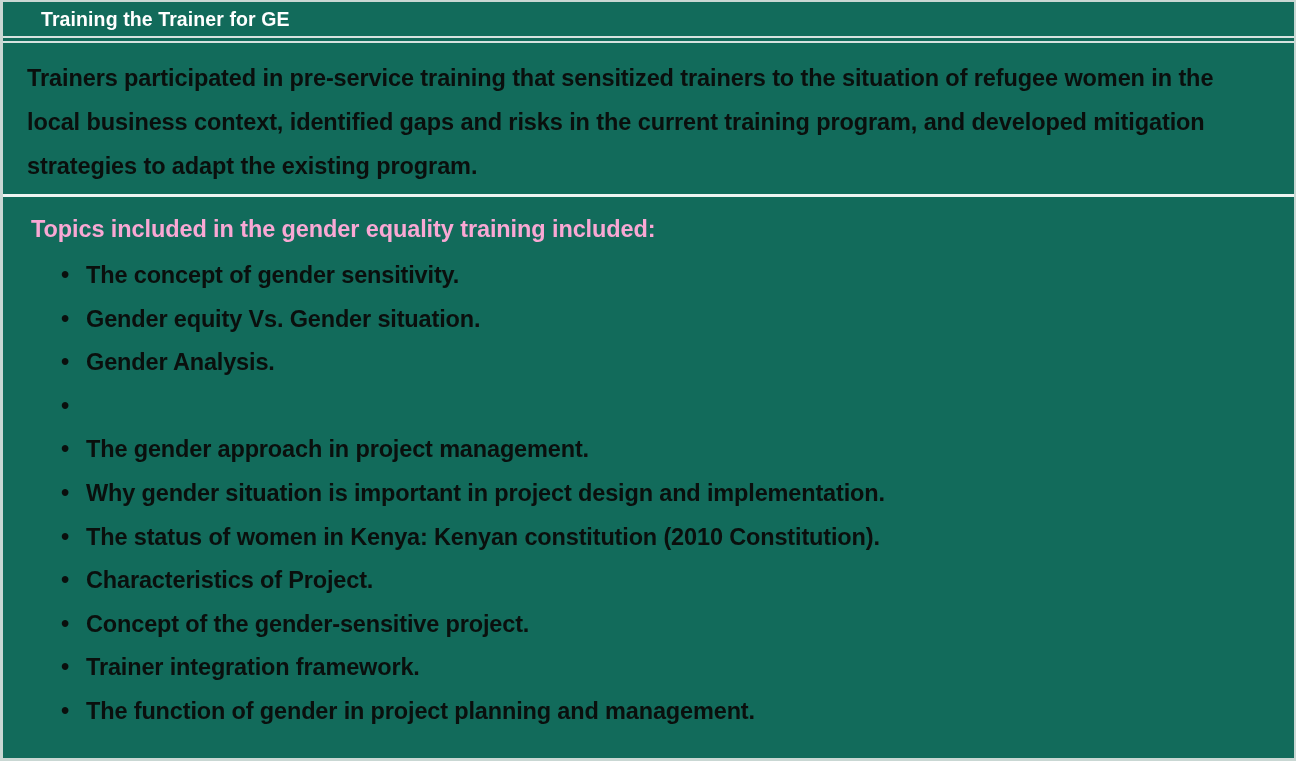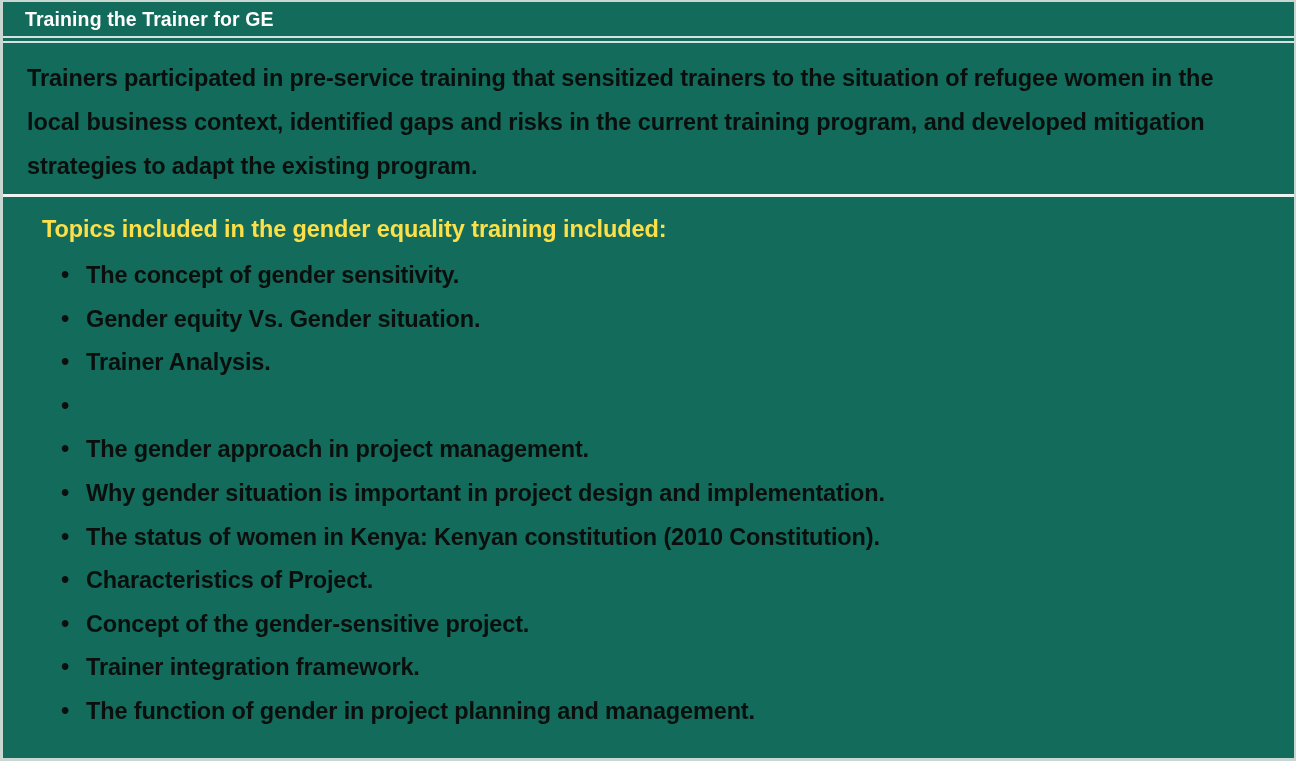--- a/index.html
+++ b/index.html
@@ -28,20 +28,21 @@
   }
 
   
   .header-band {
     box-sizing: border-box;
     height: 34px;
     background: #126B5B;
     display: flex;
     align-items: center;
     padding-left: 22px;
+    margin-left: 16px;
   }
   .header-title {
     color: #ffffff;
     font-size: 19.5px;
     font-weight: bold;
     letter-spacing: 0.1px;
     white-space: nowrap;
   }
 
   .rule-thin {
@@ -74,26 +75,26 @@
     letter-spacing: -0.1px;
     margin: 0;
   }
 
   
   .topics-block {
     box-sizing: border-box;
     padding: 16px 24px 0 24px;
   }
   .topics-heading {
-    color: #fde047;
+    color: #f9a8d4;
     font-size: 23.5px;
     font-weight: bold;
     letter-spacing: -0.1px;
     line-height: 32px;
-    margin: 0 0 9px 15px;
+    margin: 0 0 9px 4px;
   }
   .topics-list {
     list-style: none;
     margin: 0;
     padding: 0 0 0 34px;
   }
   .topic-item {
     color: #0a0f0d;
     font-size: 23.5px;
     font-weight: bold;
@@ -141,21 +142,21 @@
       <li class="topic-item">
         <span class="topic-bullet">•</span>
         <span class="topic-label">The concept of gender sensitivity.</span>
       </li>
       <li class="topic-item">
         <span class="topic-bullet">•</span>
         <span class="topic-label">Gender equity Vs. Gender situation.</span>
       </li>
       <li class="topic-item">
         <span class="topic-bullet">•</span>
-        <span class="topic-label">Trainer Analysis.</span>
+        <span class="topic-label">Gender Analysis.</span>
       </li>
       <li class="topic-item">
         <span class="topic-bullet">•</span>
       </li>
       <li class="topic-item">
         <span class="topic-bullet">•</span>
         <span class="topic-label">The gender approach in project management.</span>
       </li>
       <li class="topic-item">
         <span class="topic-bullet">•</span>

